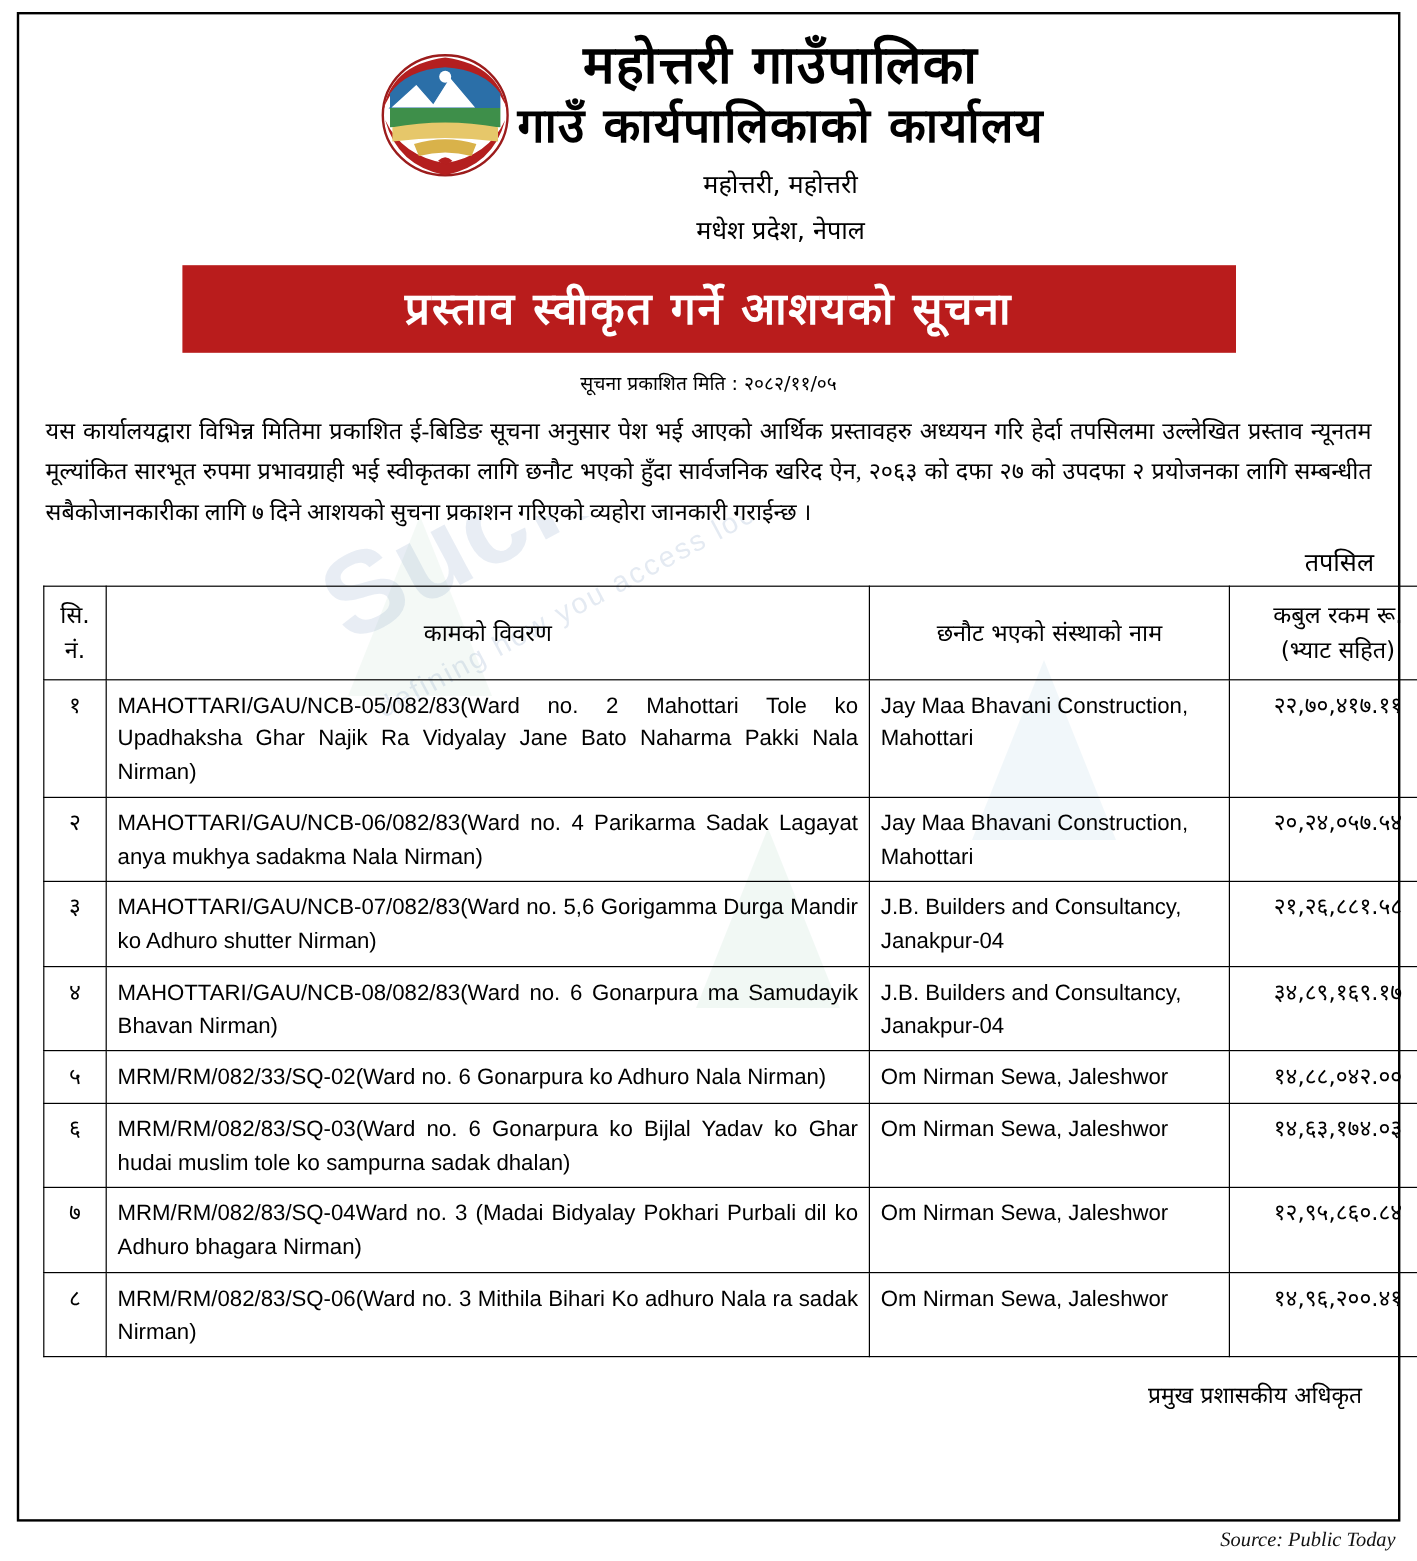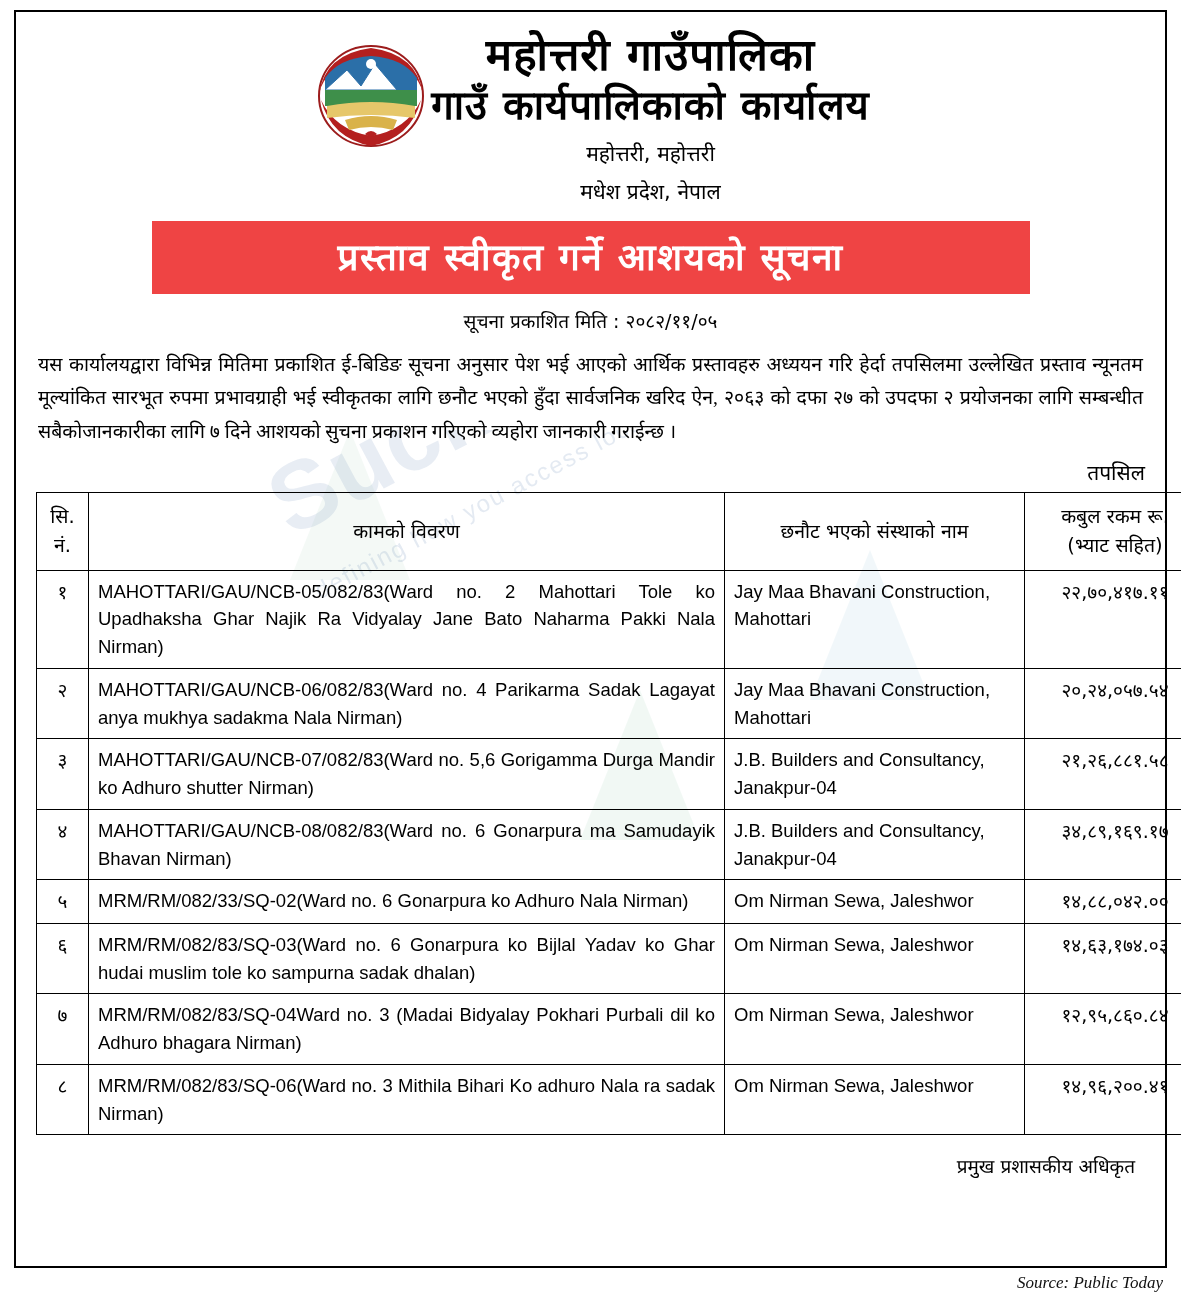--- a/index.html
+++ b/index.html
@@ -123,34 +123,34 @@
     font-family: "DejaVu Sans", sans-serif;
   }
   .org-line4 {
     font-size: 21px;
     margin-top: 10px;
     font-family: "DejaVu Sans", sans-serif;
   }
 
   .title-banner {
     margin: 16px auto 0 auto;
-    background: #ef4444;
+    background: #b91c1c;
     color: #ffffff;
     text-align: center;
     padding: 9px 34px 13px 34px;
     width: 878px;
     font-size: 37px;
     font-weight: bold;
     letter-spacing: 1.5px;
     font-family: "DejaVu Sans", sans-serif;
   }
 
   .pub-date {
     text-align: center;
-    font-size: 19px;
+    font-size: 16px;
     margin-top: 14px;
     font-family: "DejaVu Sans", sans-serif;
   }
 
   .body-para {
     margin-top: 14px;
     font-size: 19.5px;
     line-height: 1.72;
     text-align: justify;
     font-family: Liberation Serif, serif;

